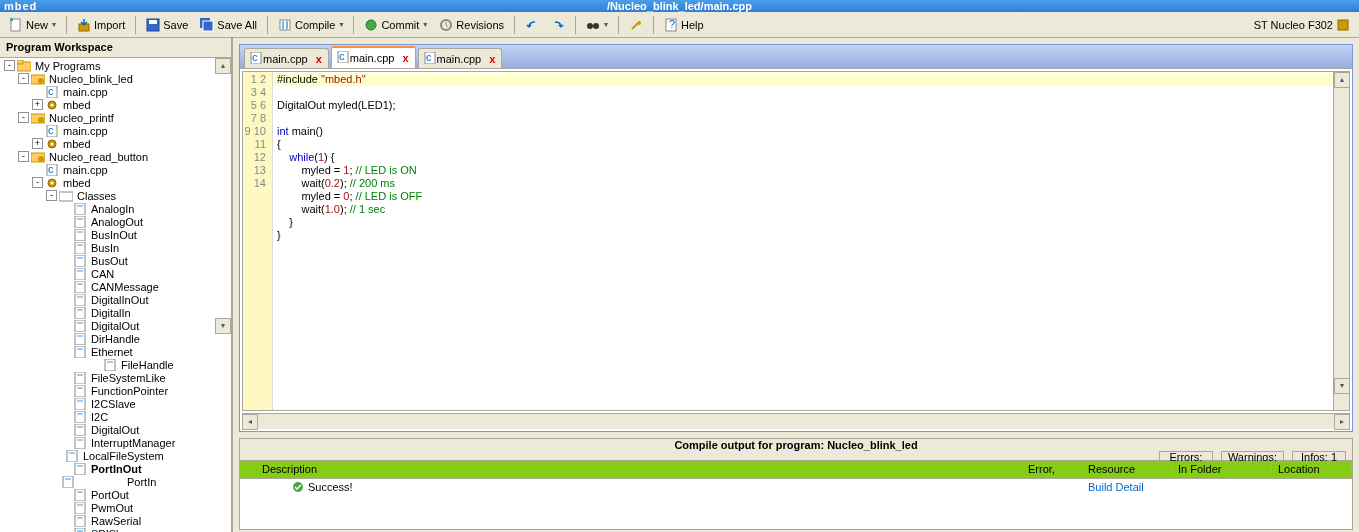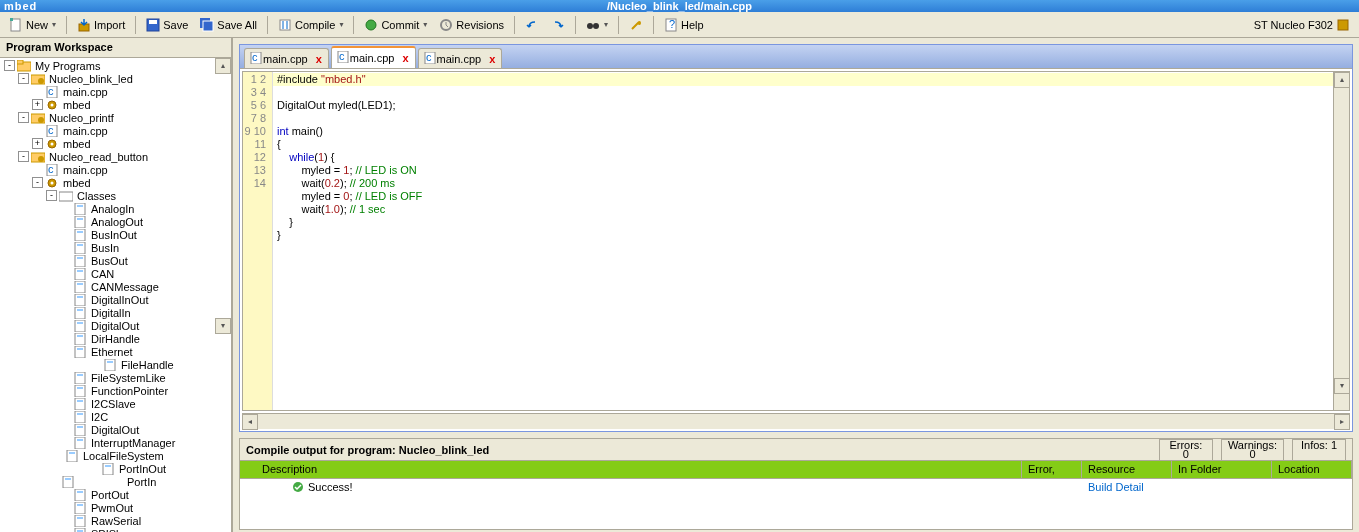--- a/index.html
+++ b/index.html
@@ -45,21 +45,21 @@
 .code .num { color: #a31515; }
 .code-hl { position: absolute; left: 30px; right: 16px; top: 1px; height: 13px; background: #ffffcc; z-index: 0; }
 .code-wrap .gutter, .code-wrap .code { position: relative; z-index: 1; }
 .vsb { width: 16px; background: #ece9d8; border-left: 1px solid #aca899; position: relative; }
 .vsb .sb { position: absolute; left: 0; }
 .vsb .sb.top { top: 0; } .vsb .sb.bot { bottom: 16px; }
 .hsb { height: 16px; background: #ece9d8; border-top: 1px solid #aca899; margin: 0 2px 2px 2px; position: relative; }
 .hsb .sb { position: absolute; top: 0; } .hsb .sb.l { left: 0;} .hsb .sb.r{ right: 0;}
 
 .output-frame { height: 92px; border: 1px solid #aca899; background: #ece9d8; display: flex; flex-direction: column; margin-bottom: 2px;}
-.output-header { height: 22px; display: flex; align-items: center; border-bottom: 1px solid #aca899; padding: 0 6px; font-weight: bold; }
+.output-header { height: 22px; display: flex; align-items: center; border-bottom: 1px solid #aca899; padding: 0 6px; font-weight: bold; flex-direction: column; }
 .output-header .boxes { margin-left: auto; display: flex; gap: 8px; font-weight: normal;}
 .cbox { border: 1px solid #aca899; padding: 1px 6px; display: flex; flex-direction: column; align-items: center; line-height: 9px; font-size: 10px; min-width: 54px;}
 .out-table { flex: 1; background: #fff; }
 .out-head { height: 18px; background: #84cc16; border-bottom: 1px solid #aca899; display: flex; }
 .out-head div { border-right: 1px solid #aca899; padding: 2px 6px; }
 .out-row { display: flex; height: 16px; align-items: center; padding-left: 48px; }
 .out-row div { padding: 1px 6px; }
 .col-desc { flex: 1; padding-left: 22px !important; }
 .col-err { width: 60px; } .col-res { width: 90px; } .col-fold { width: 100px; } .col-loc { width: 80px; }
 .link { color: #0066cc; cursor: pointer; }
@@ -509,21 +509,21 @@
         <div class="tree-row" style="padding-left: 52px;">
           <span class="twisty none"></span>
           <span class="ticon">
             <svg width="14" height="12">
               <rect x="2" y="0" width="10" height="12" fill="#fff" stroke="#888"></rect>
               <rect x="4" y="2" width="6" height="2" fill="#9cf"></rect>
             </svg>
           </span>
           <span class="tlabel">LocalFileSystem</span>
         </div>
-        <div class="tree-row" style="padding-left: 88px;">
+        <div class="tree-row" style="padding-left: 60px; font-weight: bold;">
           <span class="twisty none"></span>
           <span class="ticon">
             <svg width="14" height="12">
               <rect x="2" y="0" width="10" height="12" fill="#fff" stroke="#888"></rect>
               <rect x="4" y="2" width="6" height="2" fill="#9cf"></rect>
             </svg>
           </span>
           <span class="tlabel">PortInOut</span>
         </div>
         <div class="tree-row" style=" gap: 48px;">

